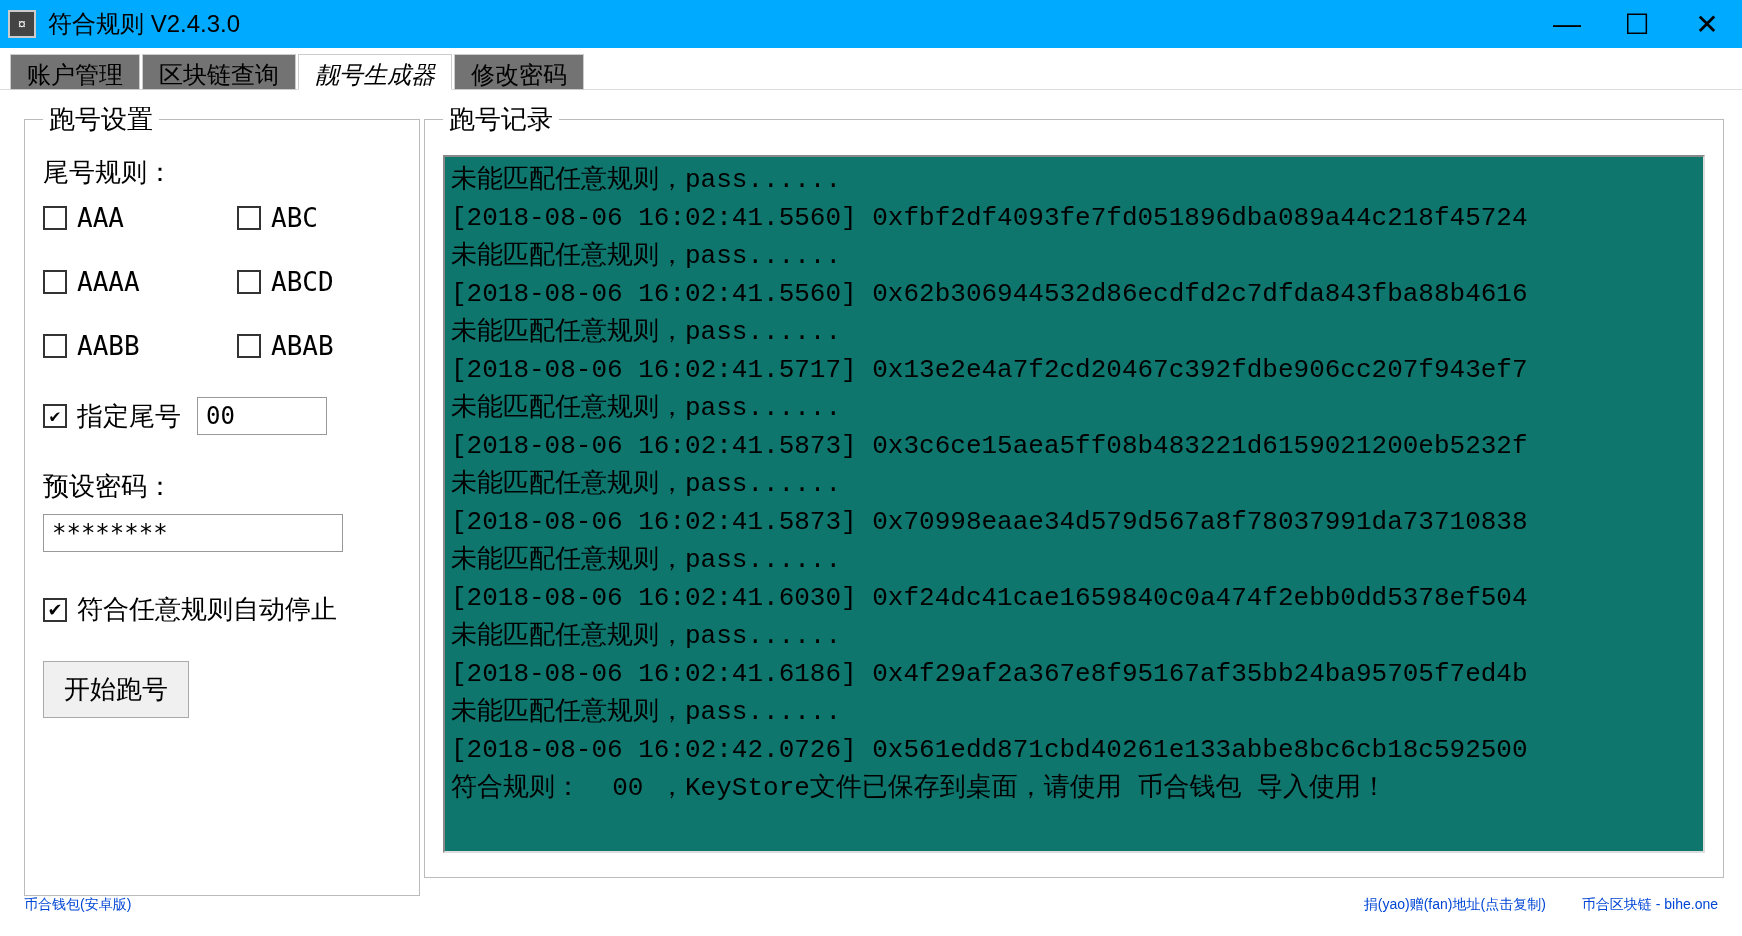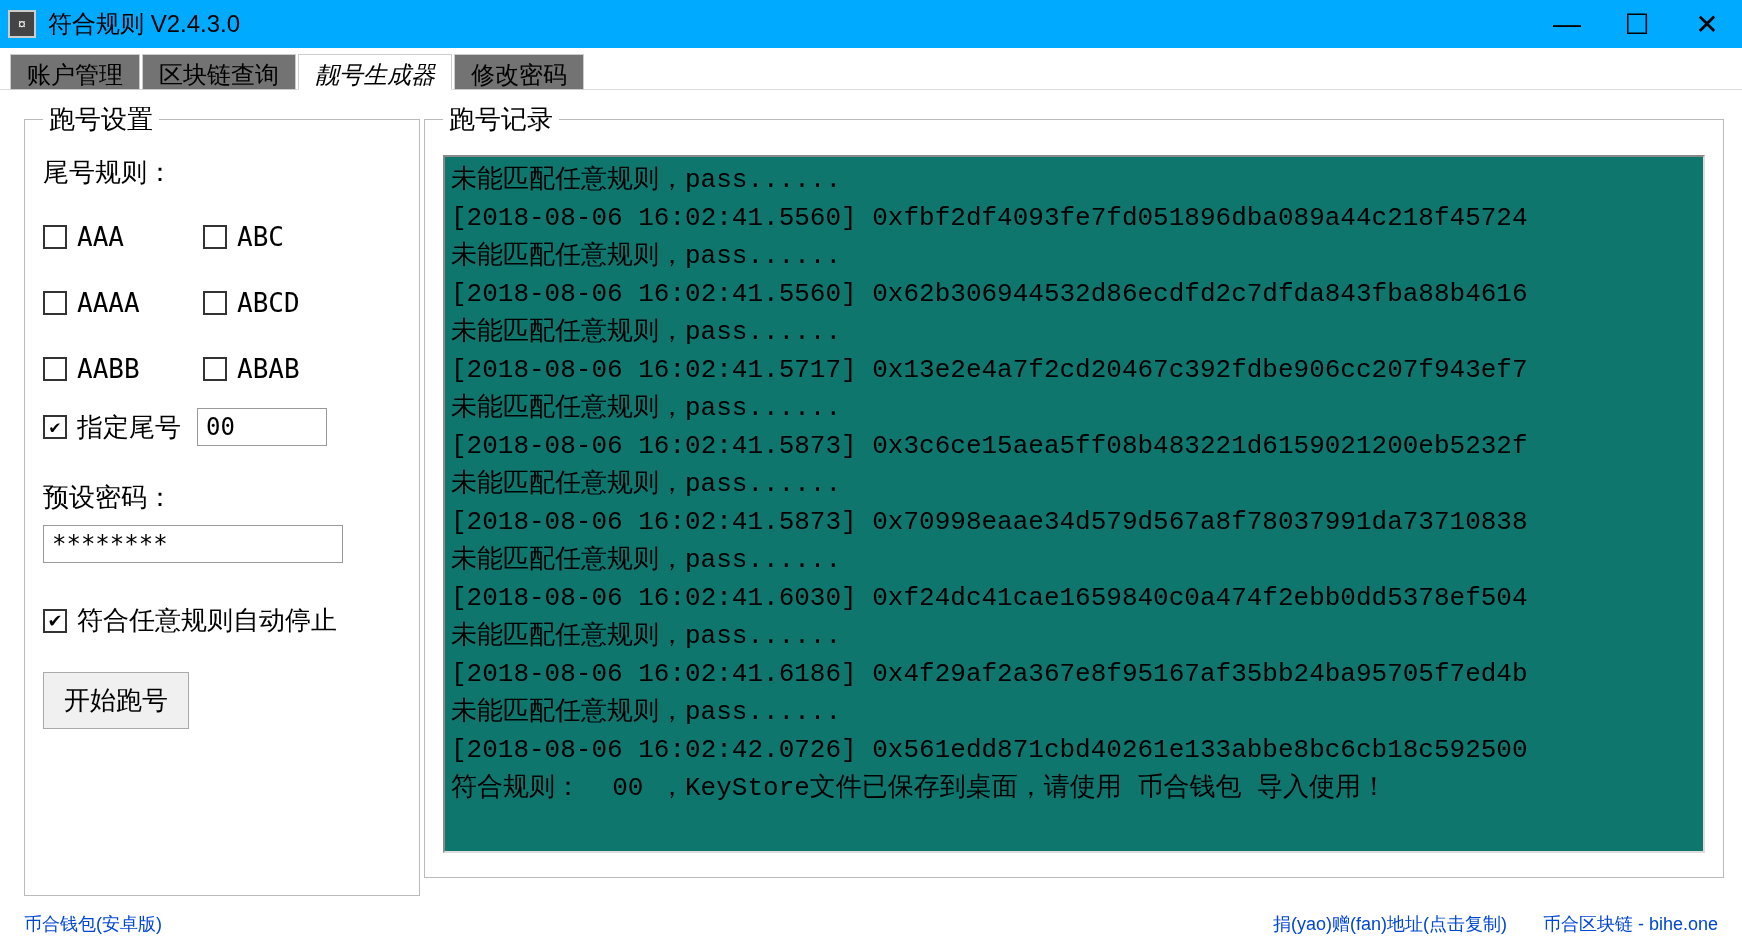--- a/index.html
+++ b/index.html
@@ -35,24 +35,25 @@
 .content { display: flex; height: calc(100% - 48px - 42px - 40px); }
 
 .left { width: 420px; padding: 12px 0 0 24px; position: relative; }
 .right { flex: 1; padding: 12px 18px 18px 4px; position: relative; }
 
 fieldset.group {
   border: 1px solid #bbb; padding: 18px 18px 24px 18px; height: 100%;
 }
 fieldset.group > legend { font-size: 26px; padding: 0 6px; }
 
-.label { font-size: 26px; margin-bottom: 32px; }
+.label { font-size: 26px; margin-bottom: 13px; }
 .chk-grid {
   display: grid; grid-template-columns: 160px 160px; row-gap: 36px; column-gap: 0;
-  margin-bottom: 24px;
+  margin-bottom: 36px;
+  gap: 34px;
 }
 .chk-item { display: flex; align-items: center; font-family: SimSun, monospace; font-size: 26px; }
 .chk-box {
   width: 24px; height: 24px; border: 2px solid #333; margin-right: 10px;
   display: inline-flex; align-items: center; justify-content: center; font-size: 18px;
   background: #fff; line-height: 1;
 }
 .chk-box.checked::before { content: "✔"; color: #000; }
 
 .row { display: flex; align-items: center; margin-bottom: 34px; }
@@ -73,22 +74,22 @@
   font-family: SimSun, "Courier New", monospace; font-size: 26px;
   line-height: 38px; padding: 4px 6px; overflow-y: scroll; white-space: pre;
   position: relative;
 }
 .log-area::-webkit-scrollbar { width: 26px; }
 .log-area::-webkit-scrollbar-track { background: #f0f0f0; }
 .log-area::-webkit-scrollbar-thumb { background: #ccc; border: 1px solid #aaa; }
 .log-area::-webkit-scrollbar-button { background: #f0f0f0; height: 26px; border: 1px solid #ddd; }
 
 .footer {
-  height: 40px; display: flex; align-items: flex-end; padding: 0 24px;
-  font-size: 18px; color: #0046d5; border-top: 0;
+  height: 40px; display: flex; align-items: flex-start; padding: 0 24px;
+  font-size: 14px; color: #0046d5; border-top: 0;
 }
 .footer .spacer { flex: 1; }
 .footer span { cursor: pointer; }
 </style>
 </head>
 <body>
 
 <div class="titlebar">
   <div class="app-icon">¤</div>
   <div class="title-text">符合规则   V2.4.3.0</div>

